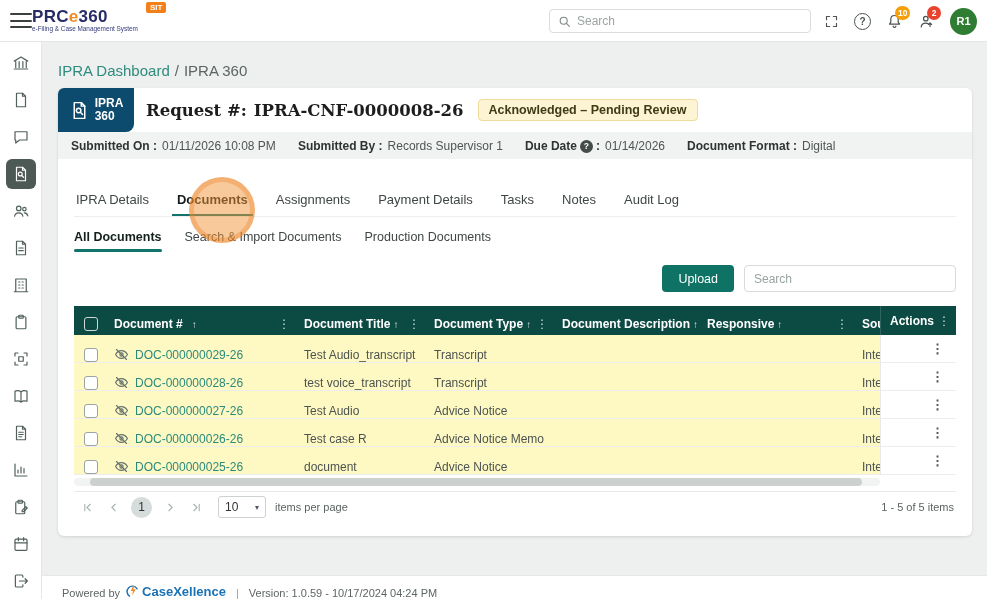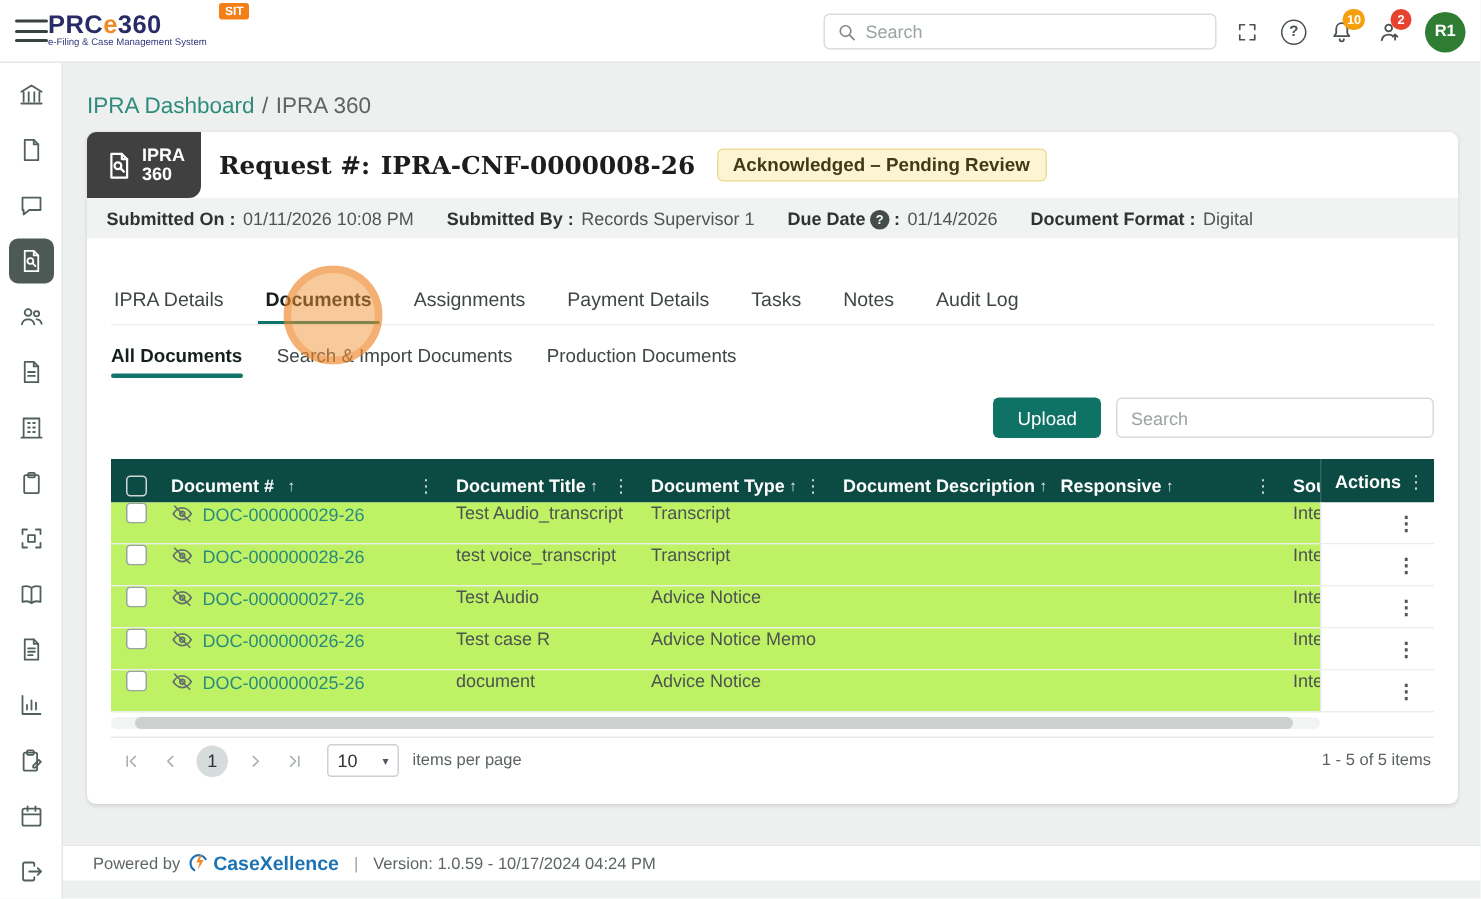--- a/index.html
+++ b/index.html
@@ -36,21 +36,21 @@
   .crumb-row{display:flex;align-items:center;justify-content:space-between;height:30px;margin-bottom:3px}
   .breadcrumb{font-size:15px;display:flex;gap:5px;align-items:center}
   .bc-link{color:#2e8b7d;cursor:pointer;text-decoration:none}
   .bc-sep,.bc-cur{color:#5c6563}
   .btn-back{background:#e3e7e6;border:1px solid #ccd2d1;color:#39413f;font-size:12.5px;padding:5px 15px;border-radius:4px;cursor:pointer}
   .btn-actions{background:#0d5c52;border:1px solid #0d5c52;color:#fff;font-size:12.5px;padding:5px 12px;border-radius:4px;margin-left:10px;cursor:pointer}
   .caret{font-size:9px;margin-left:5px}
 
   .card{background:#fff;border-radius:6px;box-shadow:0 1px 3px rgba(0,0,0,.12);position:relative;height:448px}
   .card-head{height:44px;position:relative}
-  .ipra-tile{position:absolute;left:0;top:0;width:76px;height:44px;background:#404040;border-radius:6px 0 8px 0;display:flex;align-items:center;justify-content:center;gap:5px;color:#fff}
+  .ipra-tile{position:absolute;left:0;top:0;width:76px;height:44px;background:#0c4a6e;border-radius:6px 0 8px 0;display:flex;align-items:center;justify-content:center;gap:5px;color:#fff}
   .tile-text{font-size:12px;font-weight:bold;line-height:13px;text-align:left}
   .req-title{position:absolute;left:88px;top:0;height:44px;display:flex;align-items:center;font-family:"DejaVu Serif",serif;font-weight:bold;font-size:16.5px;color:#1d1d1d;white-space:nowrap}
   .req-title .lab{margin-right:7px}
   .status-badge{background:#fcf4d3;border:1px solid #eedd9a;border-radius:4px;color:#3f3b15;font-size:12.5px;font-weight:bold;padding:3px 10px;margin-left:14px;font-family:"Liberation Sans",sans-serif}
 
   .meta-strip{height:27px;background:#f1f3f2;display:flex;align-items:center;gap:22px;padding:0 13px;font-size:12px;white-space:nowrap}
   .meta-item{display:flex;align-items:flex-end}
   .meta-label{font-weight:bold;color:#2e3431}
   .meta-value{color:#4e5553;margin-left:5px}
   .help-dot{display:inline-flex;width:13px;height:13px;border-radius:50%;background:#434c49;color:#fff;font-size:8.5px;font-weight:bold;align-items:center;justify-content:center;margin:0 3px;cursor:pointer}
@@ -70,21 +70,21 @@
   .doc-search{width:212px;height:27px;border:1px solid #d7dbda;border-radius:4px;padding:0 9px;font-size:12px;color:#333;outline:none}
 
   
   .table-wrap{position:relative;margin-top:14px;height:169px}
   .scroll-area{position:absolute;left:0;top:0;width:806px;height:169px;overflow:hidden}
   .tgrid{width:912px}
   .thead{display:flex;background:#0c4a44;color:#fff;height:29px;align-items:stretch}
   .th{display:flex;align-items:center;font-size:12px;font-weight:bold;padding:18px 6px;white-space:nowrap;overflow:hidden}
   .sort{font-size:10px;margin-left:3px;opacity:.85;font-weight:normal}
   .colmenu{margin-left:auto;color:rgba(255,255,255,.8);font-size:12px;cursor:pointer;padding:0 2px;font-weight:normal}
-  .trow{display:flex;height:28px;align-items:flex-start;border-bottom:1px solid #eceeed;background:#bef264}
+  .trow{display:flex;height:28px;align-items:flex-end;border-bottom:1px solid #eceeed;background:#fef9c3}
   .td{padding:0 6px;font-size:12px;color:#4c5351;white-space:nowrap;overflow:hidden}
   .c-check{width:34px;display:flex;justify-content:center;align-items:center;flex:0 0 auto}
   .c-num{width:190px;flex:0 0 auto;display:flex;align-items:center;gap:6px}
   .c-title{width:130px;flex:0 0 auto}
   .c-type{width:128px;flex:0 0 auto}
   .c-desc{width:145px;flex:0 0 auto}
   .c-resp{width:155px;flex:0 0 auto}
   .c-src{width:130px;flex:0 0 auto}
   .doc-num{color:#2a8a7b;cursor:pointer}
   .eye{color:#64706d;display:flex;flex:0 0 auto}
@@ -101,21 +101,21 @@
   
   .pager{display:flex;align-items:center;gap:4px;border-top:1px solid #e8eae9;margin-top:5px;height:31px;padding:0 2px;font-size:11px;color:#5a6361}
   .pg-btn{width:22px;height:22px;display:flex;align-items:center;justify-content:center;background:none;border:none;color:#a7b1af;cursor:pointer;padding:0}
   .pg-num{width:21px;height:21px;border-radius:50%;background:#d6dcdb;color:#2c3432;font-size:12px;display:flex;align-items:center;justify-content:center;cursor:pointer;margin:0 3px;border:none}
   .pg-size{width:48px;height:22px;border:1px solid #ccd2d1;border-radius:3px;display:flex;align-items:center;justify-content:space-between;padding:0 6px;font-size:12px;color:#333;cursor:pointer;margin-left:7px;background:#fff}
   .pg-size .caret{color:#556;margin:0;font-size:8px}
   .per-page{margin-left:5px}
   .range{margin-left:auto}
 
   
-  .footer{position:absolute;left:42px;right:0;bottom:12px;height:24px;background:#fff;border-top:1px solid #e6e8e7;display:flex;align-items:center;padding-left:20px;font-size:11px;color:#5d6664;gap:6px;z-index:5}
+  .footer{position:absolute;left:42px;right:0;bottom:0;height:24px;background:#fff;border-top:1px solid #e6e8e7;display:flex;align-items:flex-end;padding-left:20px;font-size:11px;color:#5d6664;gap:6px;z-index:5}
   .brand{color:#1b72b4;font-weight:bold;font-size:13px;display:flex;align-items:center;gap:3px}
   .pipe{color:#9aa3a1;margin:0 4px}
 
   
   .click-indicator{position:absolute;left:189px;top:177px;width:66px;height:66px;border-radius:50%;background:rgba(242,148,56,.5);border:5px solid rgba(233,126,33,.33);z-index:40;pointer-events:none}
 </style>
 </head>
 <body>
 
 <header class="topbar">

